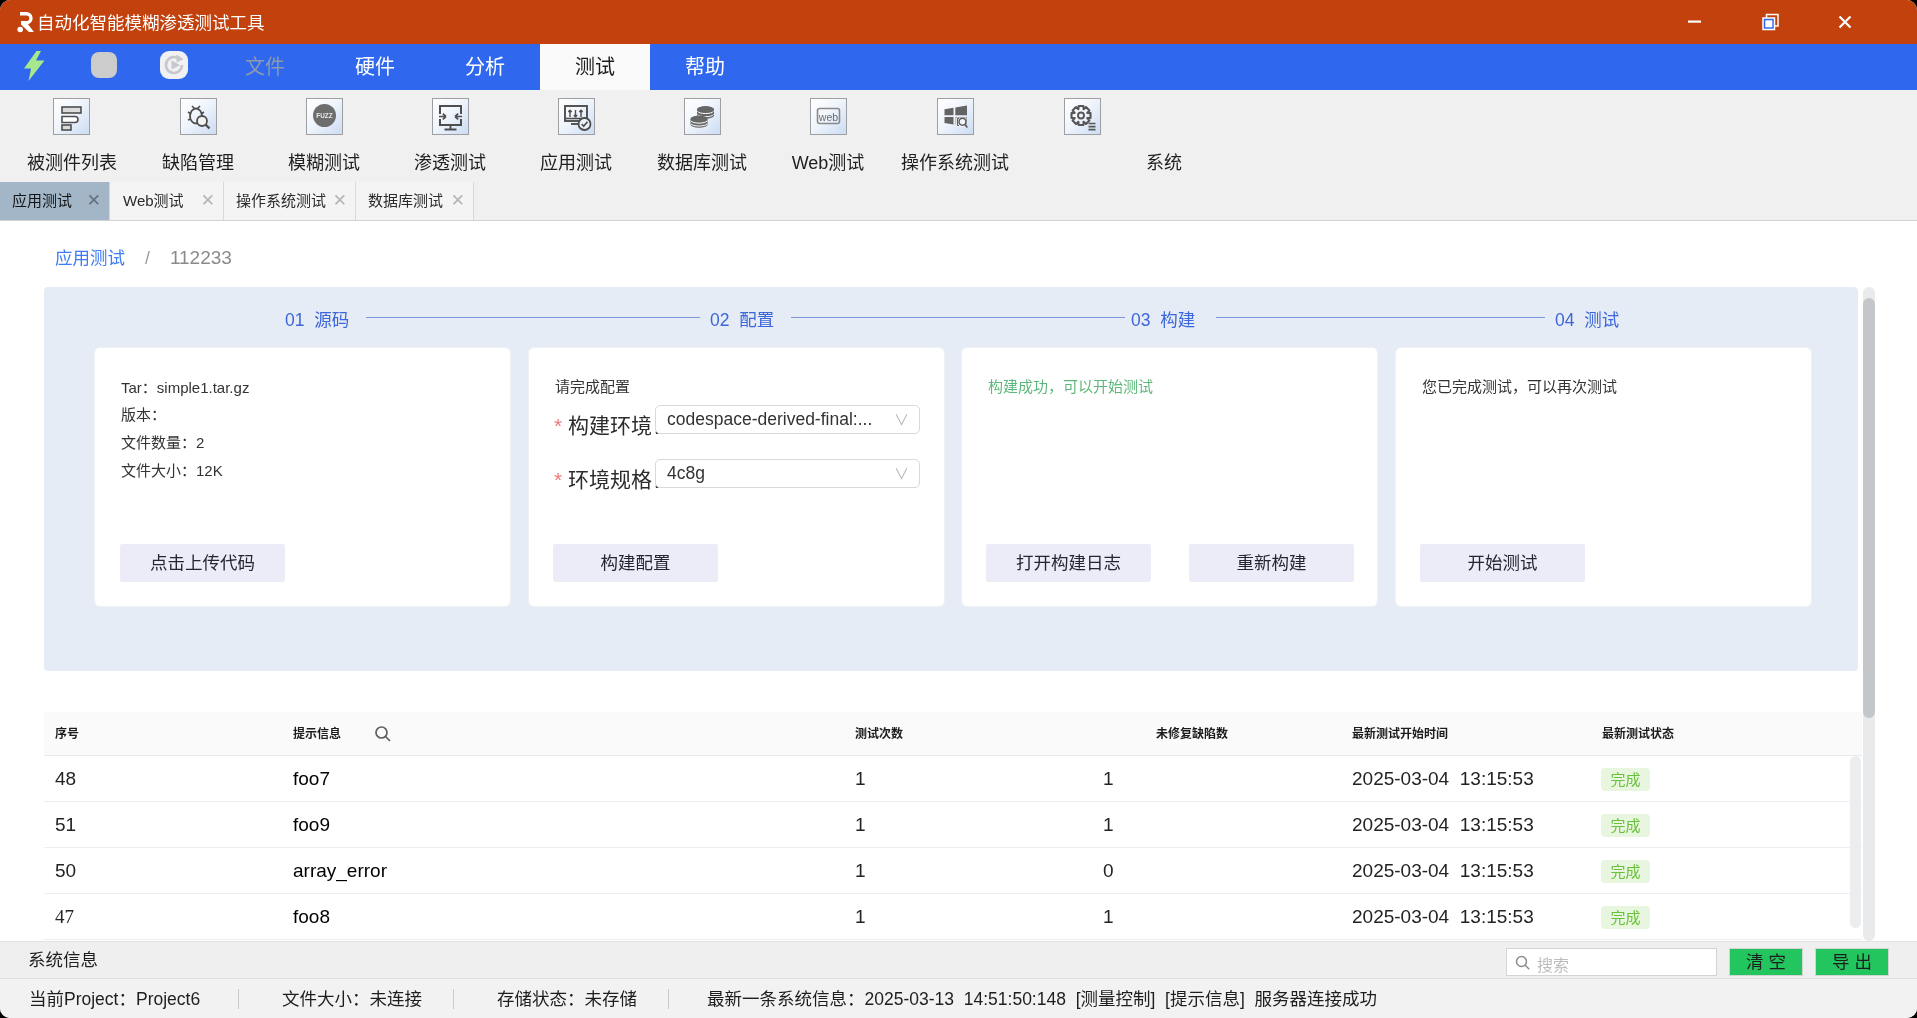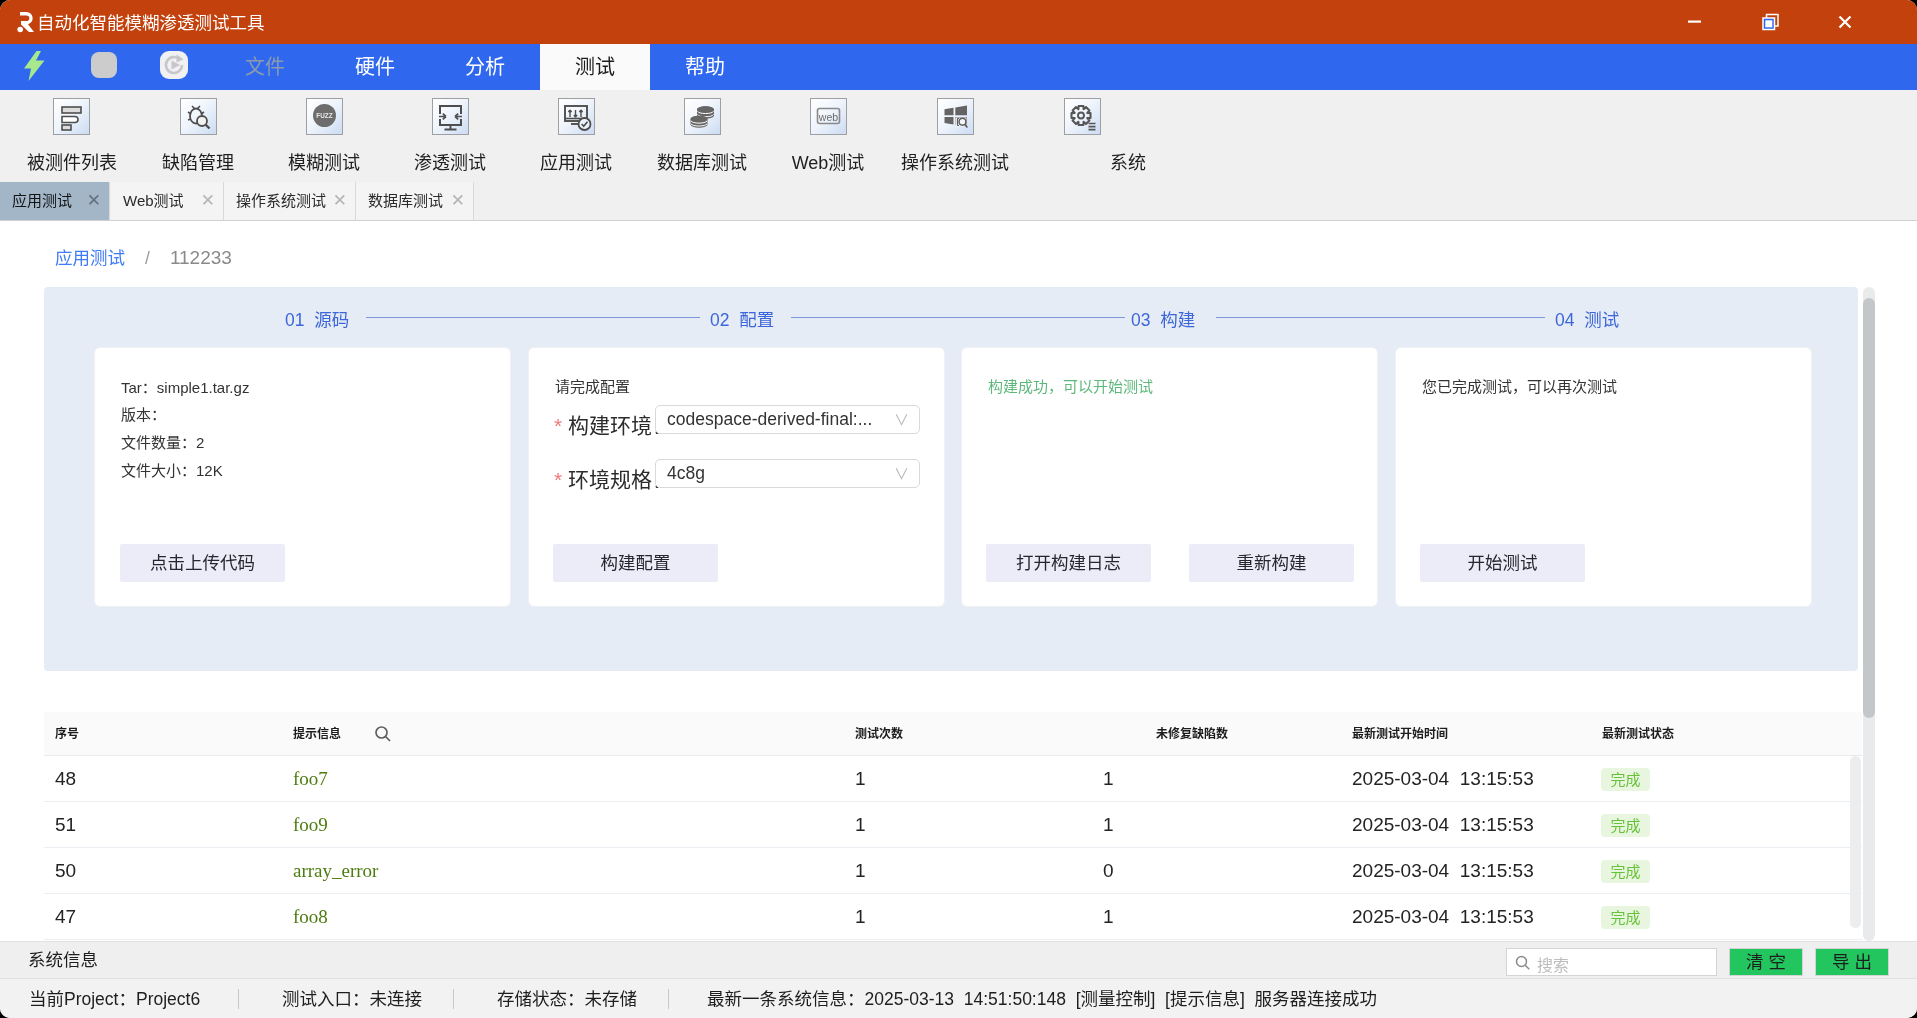--- a/index.html
+++ b/index.html
@@ -45,21 +45,21 @@
 .clabel { position:absolute; font-size:21px; color:#2c2c2c; white-space:nowrap; }
 .sel { position:absolute; width:265px; height:29px; background:#fff; border:1px solid #d9d9d9; border-radius:5px; font-size:17.5px; color:#333; line-height:27px; padding-left:11px; }
 .sel .chev { position:absolute; right:10px; top:0px; height:27px; line-height:27px; color:#b9b9b9; font-size:15px; }
 .star { color:#f07a7a; }
 
 
 #thead { position:absolute; left:44px; top:712px; width:1818px; height:44px; background:#fafafa; border-bottom:1px solid #e8eaed; }
 .th { position:absolute; top:0; height:44px; line-height:44px; font-size:12px; font-weight:bold; color:#1c1c1c; white-space:nowrap; }
 .trow { position:absolute; left:44px; width:1818px; height:46px; border-bottom:1px solid #ebeef2; background:#fff; }
 .td { position:absolute; top:0; height:45px; line-height:45px; font-size:19px; color:#232323; white-space:nowrap; }
-.td.link { color:#4d7c0f;font-family:Liberation Serif, serif; }
+.td.link { color:#000000; }
 .badge { position:absolute; left:1557px; top:12px; width:49px; height:23px; background:#e9f6df; border-radius:4px; color:#67c23a; font-size:15px; text-align:center; line-height:23px; }
 
 
 #sysbar { position:absolute; left:0; top:941px; width:1917px; height:37px; background:#efefef; border-top:1px solid #e2e2e2;padding-left:32px; }
 #statusbar { position:absolute; left:0; top:978px; width:1917px; height:40px; background:#f2f2f2; border-top:1px solid #e0e0e0; }
 .sbt { position:absolute; top:0; height:40px; line-height:40px; font-size:17.5px; color:#1e1e1e; white-space:nowrap; }
 .sep { position:absolute; top:10px; height:20px; width:1px; background:#c9c9c9; }
 .botbtn { position:absolute; top:6px; width:74px; height:28px; background:#22c55e; border:1px solid #d4d4d4; font-size:17.5px; color:#1e1e1e; text-align:center; line-height:26px; }
 #searchbox { position:absolute; left:1506px; top:6px; width:211px; height:28px; background:#fff; border:1px solid #d4d4d4; }
 
@@ -167,21 +167,21 @@
           <path d="M19.5 19.5 v7 M21 19.5 h-1.5 M21 26.5 h-1.5" stroke="#5a5a5a" stroke-width="1.2" fill="none"></path>
           <circle cx="24.5" cy="22.8" r="3.4" fill="none" stroke="#5a5a5a" stroke-width="1.4"></circle>
           <path d="M26.8 25.4 l2.6 3" stroke="#5a5a5a" stroke-width="1.6"></path>
         </svg></div>
     <div class="tlabel" style="left:855px;width:200px;">操作系统测试</div>
     <div class="tbtn" style="left:1064px;"><svg width="35" height="35" viewBox="0 0 35 35">
           <path d="M13.4 10.2 L13.6 7.0 L18.4 7.0 L18.6 10.2 L21.0 8.1 L24.4 11.5 L22.3 13.9 L25.5 14.1 L25.5 18.9 L22.3 19.1 L24.4 21.5 L21.0 24.9 L18.6 22.8 L18.4 26.0 L13.6 26.0 L13.4 22.8 L11.0 24.9 L7.6 21.5 L9.7 19.1 L6.5 18.9 L6.5 14.1 L9.7 13.9 L7.6 11.5 L11.0 8.1 Z" fill="none" stroke="#565656" stroke-width="2.1" stroke-linejoin="round"></path>
           <circle cx="16" cy="16.5" r="3" fill="none" stroke="#565656" stroke-width="1.9"></circle>
           <path d="M23.5 24.5 h7 M23.5 27.6 h7 M23.5 30.6 h7" stroke="#565656" stroke-width="1.7"></path>
         </svg></div>
-    <div class="tlabel" style="left:1028px;width:200px;">系统</div>
+    <div class="tlabel" style="left:982px;width:200px;text-align:right;">系统</div>
   </div>
   <div id="tabbar">
     <div class="tab active" style="left:0;width:110px;">
         <span class="tx">应用测试</span>
         <span class="cl">✕</span>
       </div>
     <div class="tab" style="left:111px;width:113px;">
         <span class="tx">Web测试</span>
         <span class="cl">✕</span>
       </div>
@@ -263,21 +263,21 @@
     </div>
     <div class="trow" style="top:626px;">
       <div class="td" style="left:11px;">50</div>
         <div class="td link" style="left:249px;">array_error</div>
         <div class="td" style="left:811px;">1</div>
         <div class="td" style="left:1059px;">0</div>
         <div class="td" style="left:1308px;">2025-03-04&nbsp;&nbsp;13:15:53</div>
         <div class="badge">完成</div>
     </div>
     <div class="trow" style="top:672px;">
-      <div class="td" style="left:11px;">47</div>
+      <div class="td" style="left:11px;font-family:Liberation Serif, serif;">47</div>
         <div class="td link" style="left:249px;">foo8</div>
         <div class="td" style="left:811px;">1</div>
         <div class="td" style="left:1059px;">1</div>
         <div class="td" style="left:1308px;">2025-03-04&nbsp;&nbsp;13:15:53</div>
         <div class="badge">完成</div>
     </div>
   </div>
   <div id="sysbar">
     <div class="sbt" style="left:28px;height:36px;line-height:36px;">系统信息</div>
     <div id="searchbox">
@@ -286,21 +286,21 @@
           <path d="M10.2 10.2 l4 4" stroke="#8b8b8b" stroke-width="1.5"></path>
         </svg>
       <span class="abs" style="left:30px;top:3px;color:#bdbdbd;font-size:16px;">搜索</span>
     </div>
     <div class="botbtn" style="left:1729px;">清&nbsp;空</div>
     <div class="botbtn" style="left:1815px;">导&nbsp;出</div>
   </div>
   <div id="statusbar">
     <div class="sbt" style="left:29px;">当前Project：Project6</div>
     <div class="sep" style="left:238px;"></div>
-    <div class="sbt" style="left:282px;">测试入口：未连接</div>
+    <div class="sbt" style="left:282px;">文件大小：未连接</div>
     <div class="sep" style="left:453px;"></div>
     <div class="sbt" style="left:497px;">存储状态：未存储</div>
     <div class="sep" style="left:668px;"></div>
     <div class="sbt" style="left:707px;">最新一条系统信息：2025-03-13&nbsp;&nbsp;14:51:50:148&nbsp;&nbsp;[测量控制]&nbsp;&nbsp;[提示信息]&nbsp;&nbsp;服务器连接成功</div>
   </div>
   <div class="sthumb" style="left:1863px;top:287px;width:12px;height:654px;background:#e9eaec;"></div>
   <div class="sthumb" style="left:1863px;top:298px;width:12px;height:420px;background:#c4c7ca;"></div>
   <div class="sthumb" style="left:1850px;top:756px;width:11px;height:172px;background:#ebedef;"></div>
 </div>
 

